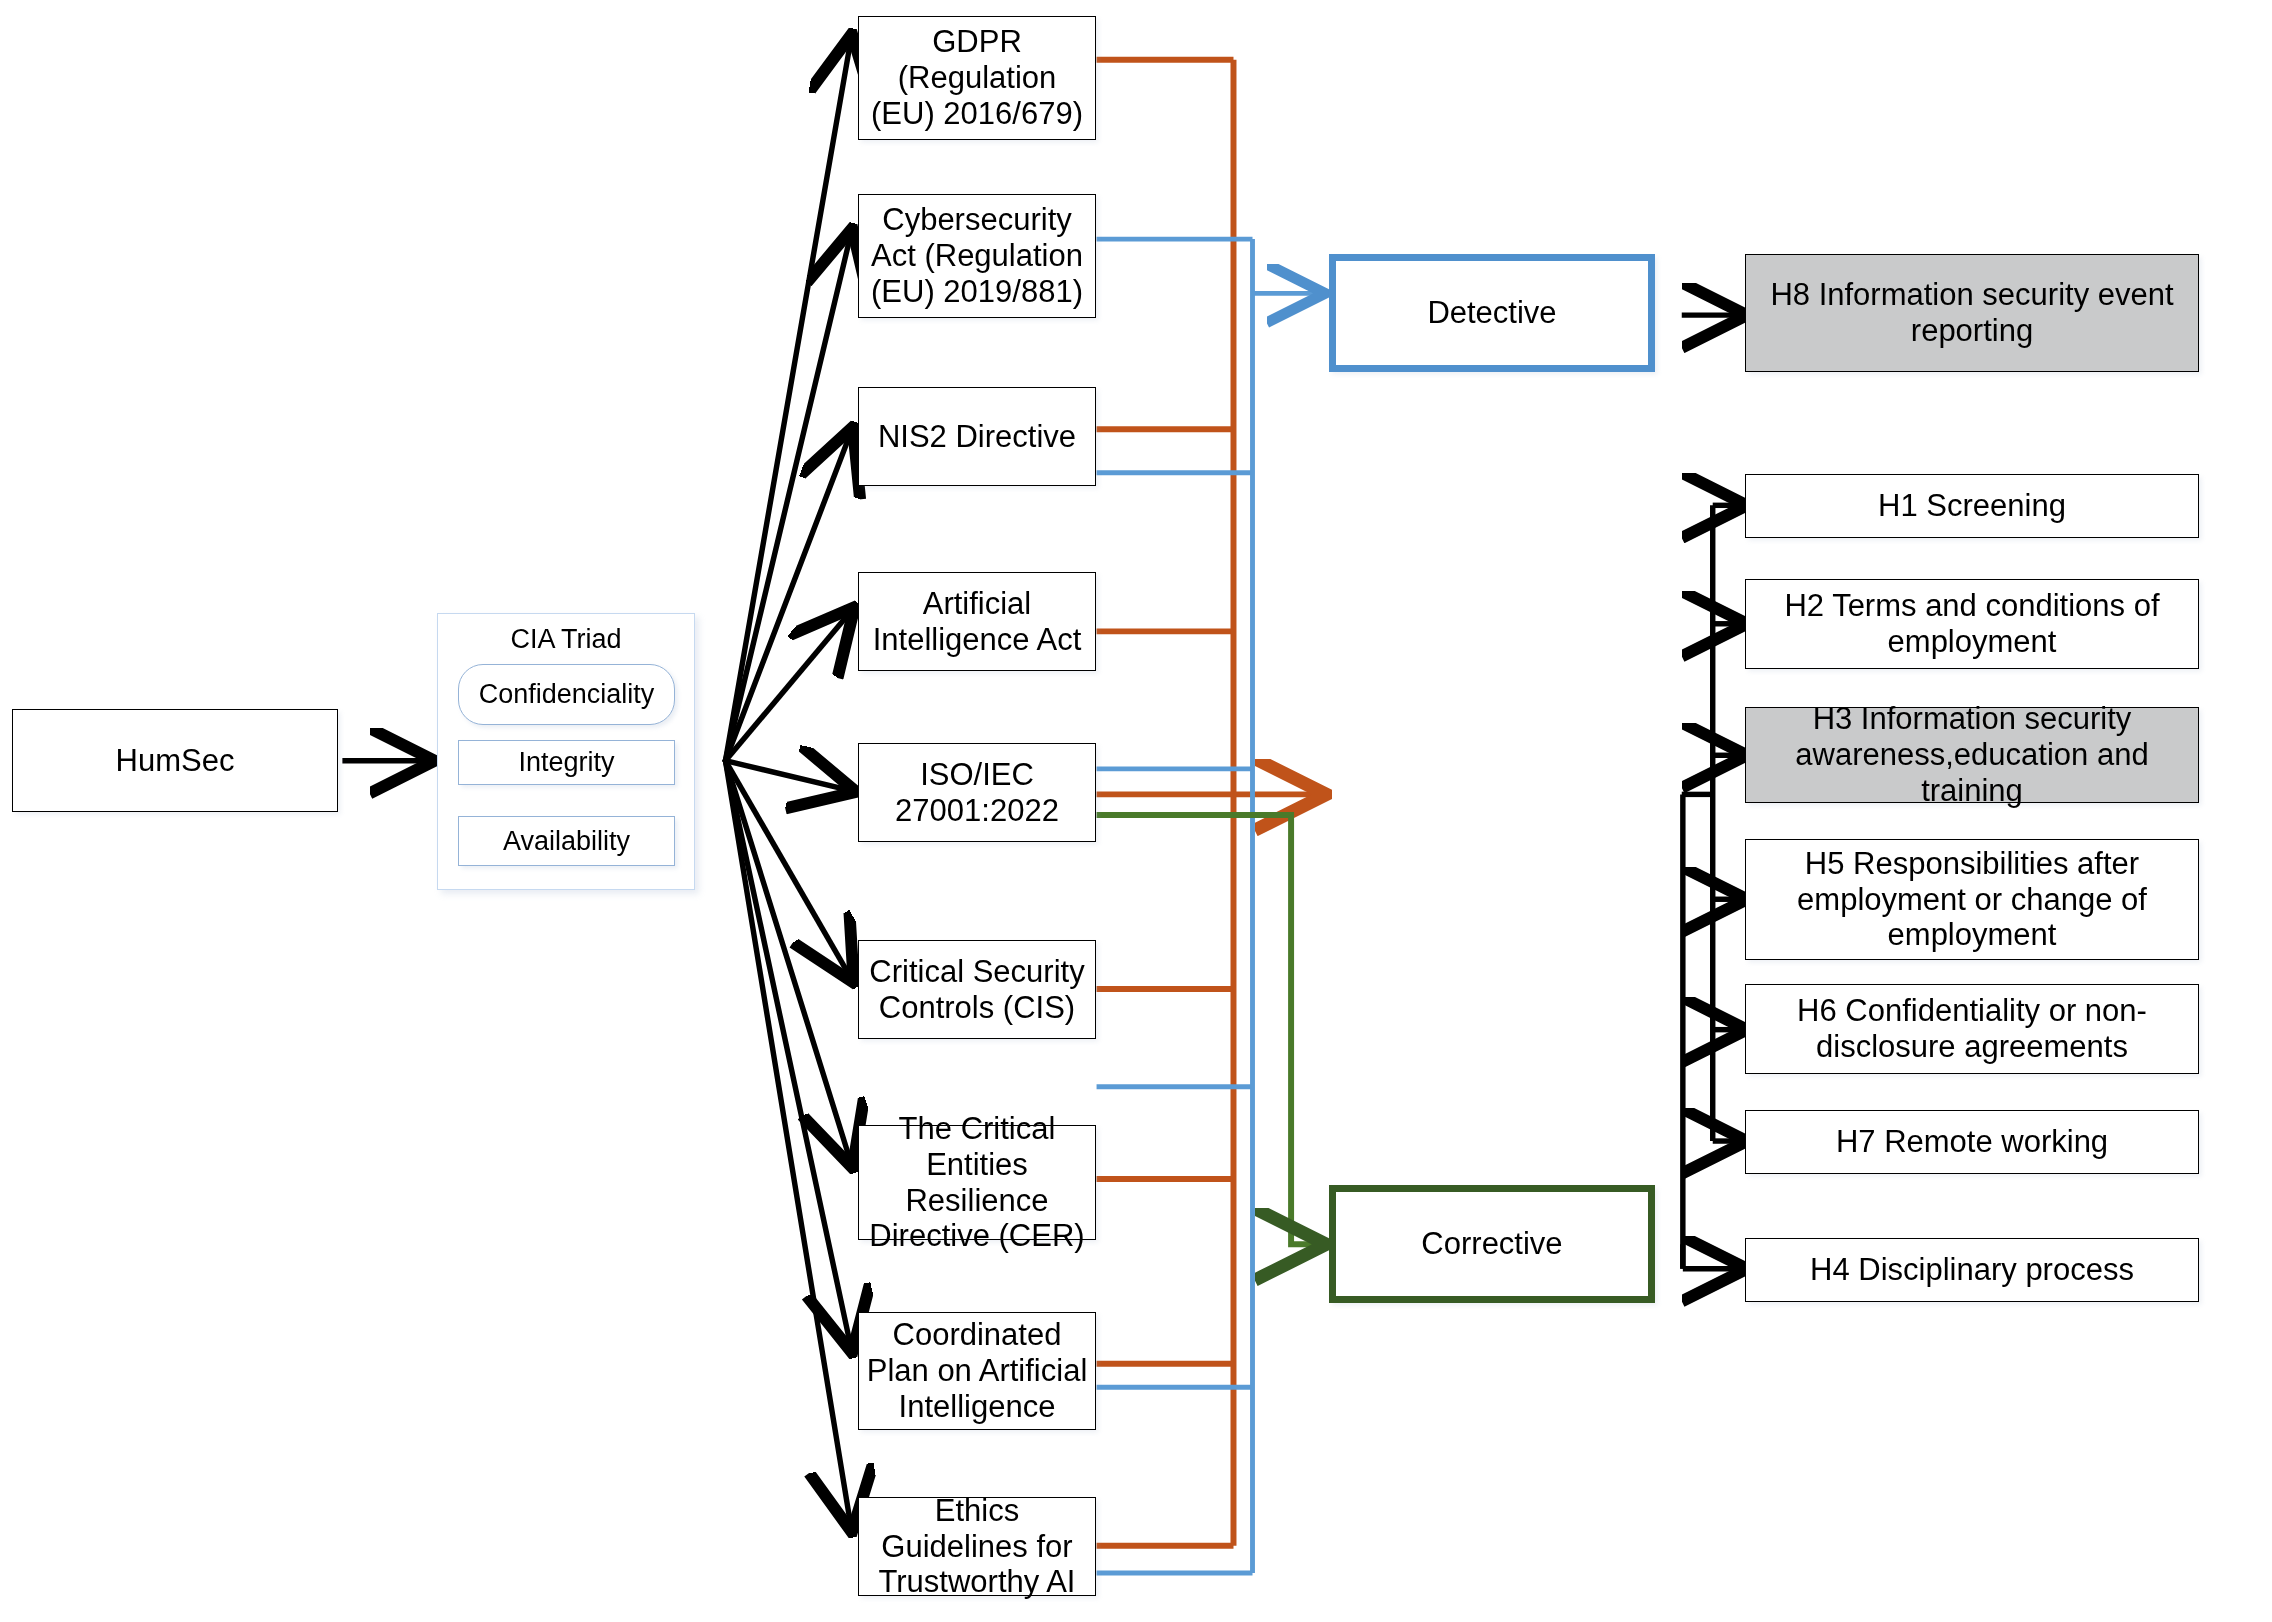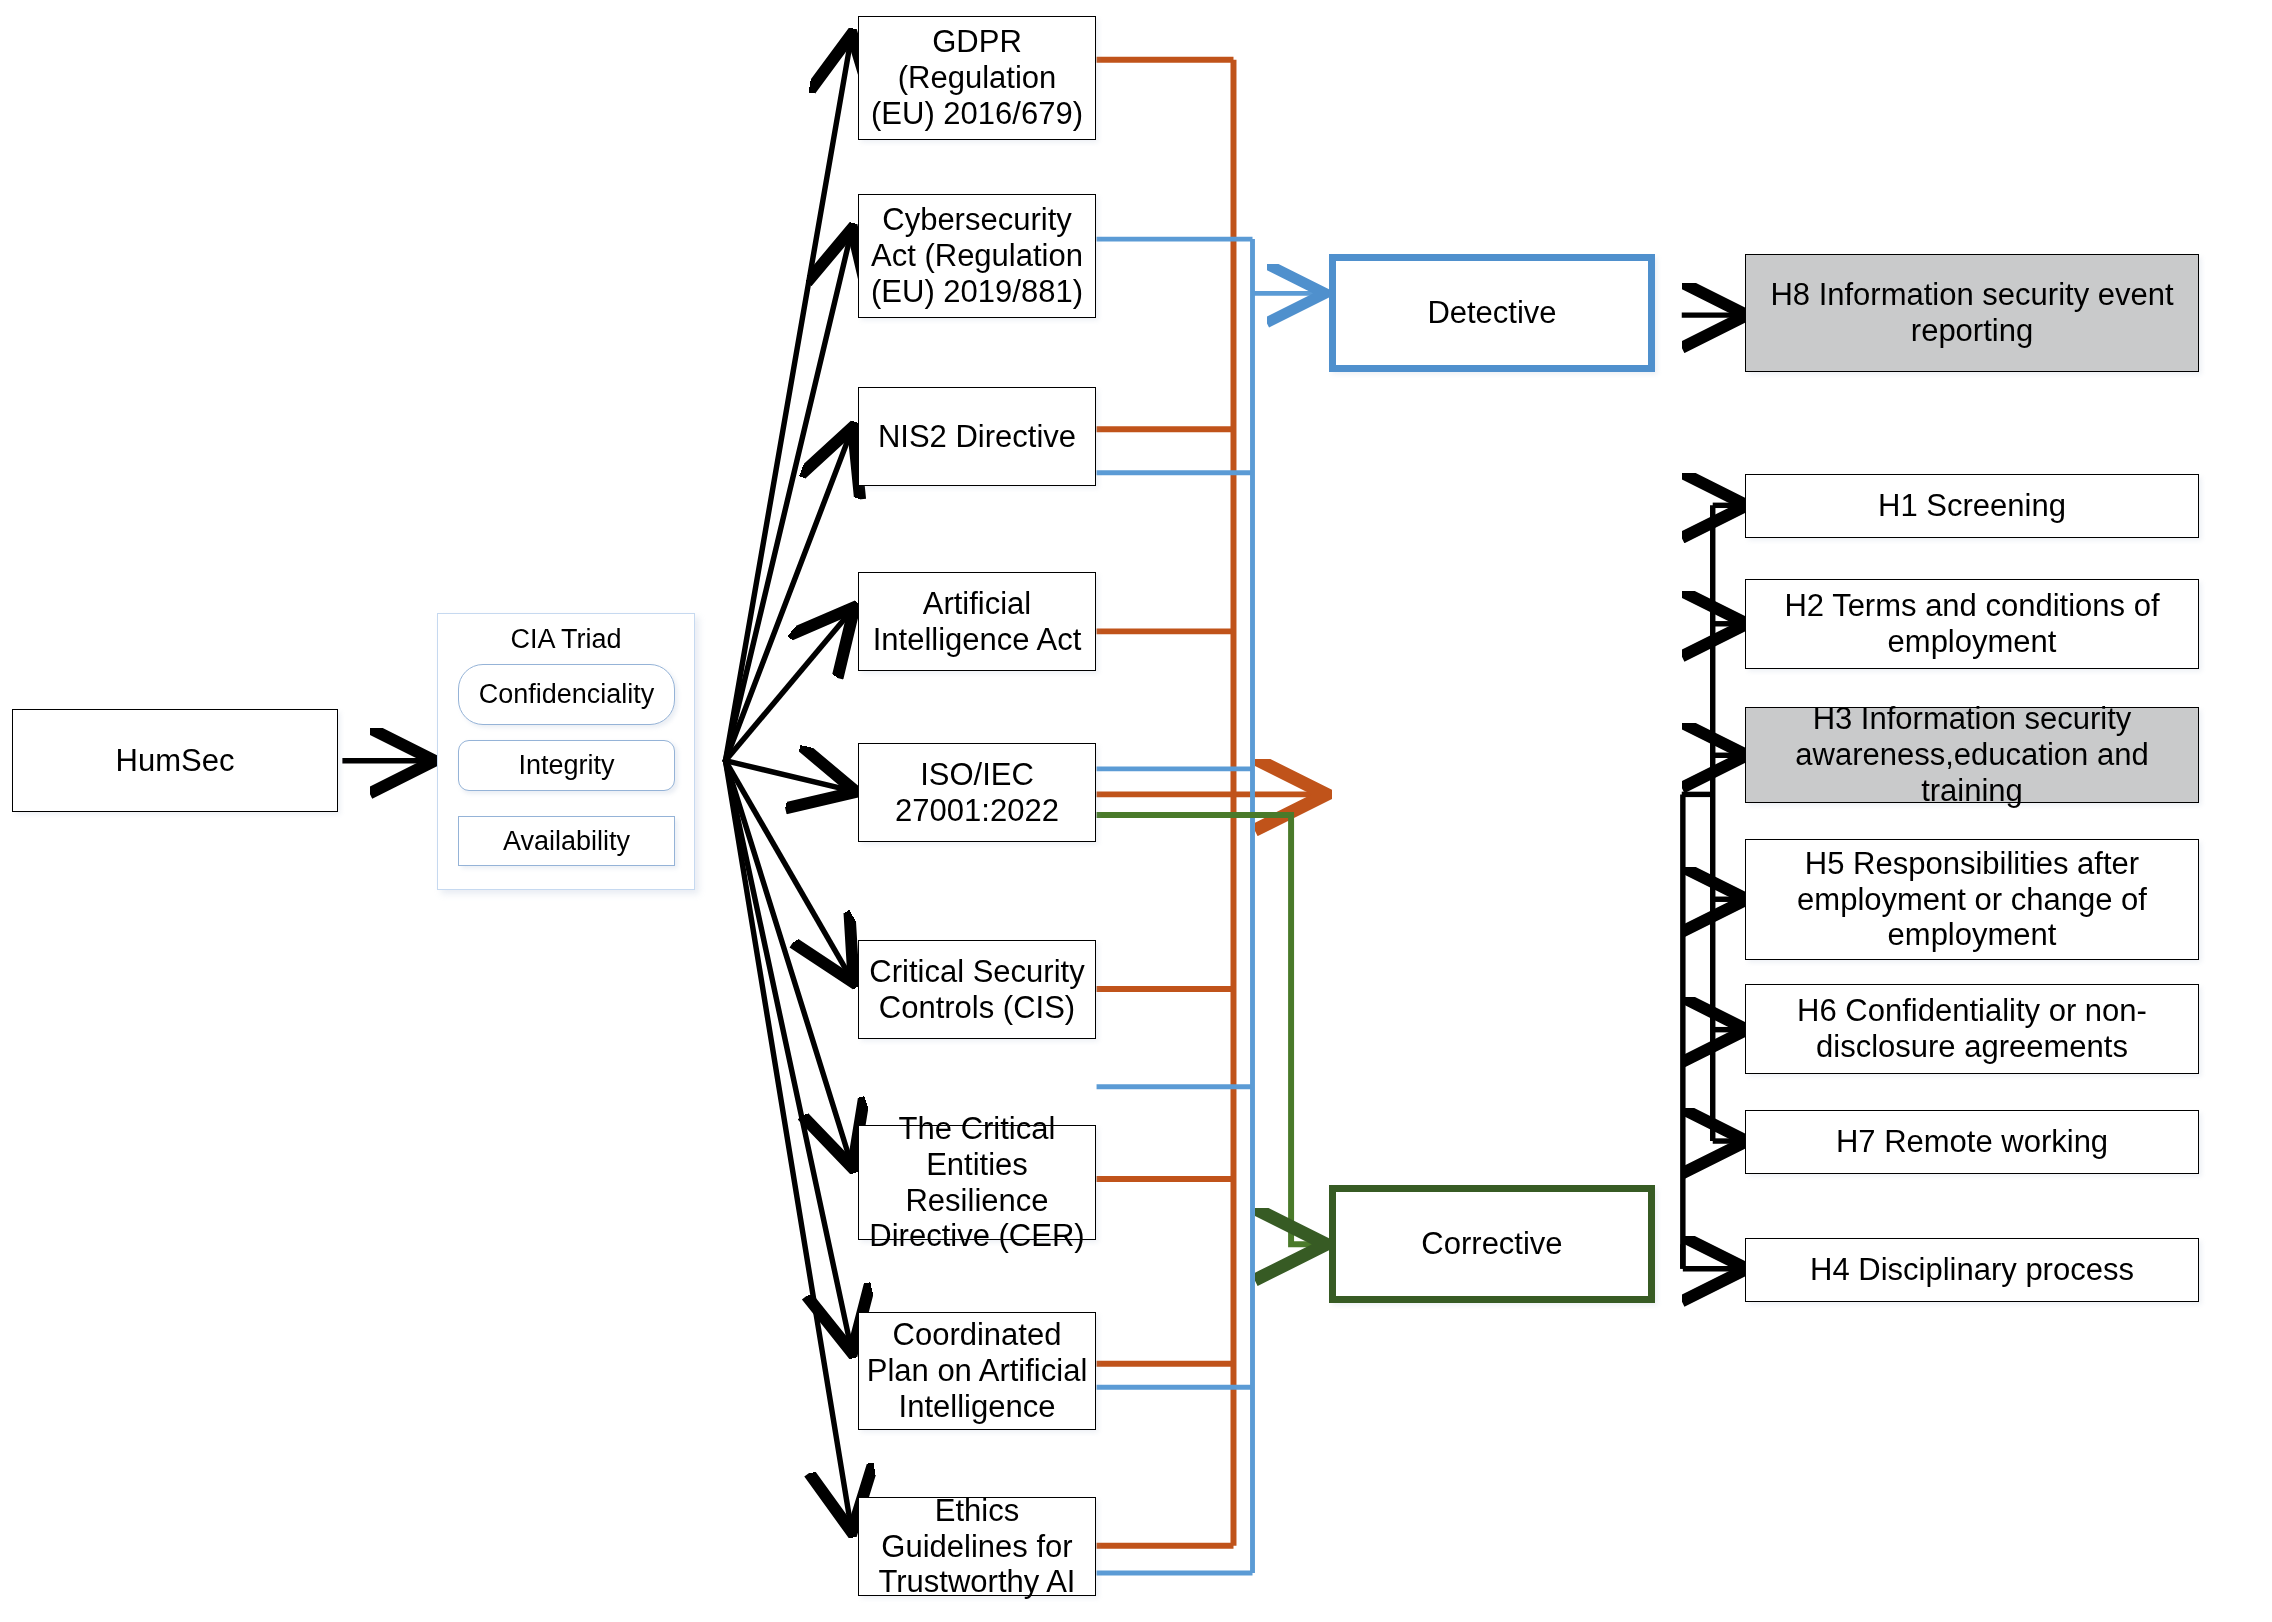--- a/index.html
+++ b/index.html
@@ -112,21 +112,21 @@
 
   <div class="node thin" style="left:12px;top:709px;width:326px;height:103px;">
     <span>HumSec</span>
   </div>
 
   <div class="triad-wrap" style="left:437px;top:613px;width:258px;height:277px;">
     <div class="triad-title" style="top:9.8px;">CIA Triad</div>
     <div class="triad-item" style="left:20px;top:50px;width:217px;height:61px;border-radius:25px;">
       <span>Confidenciality</span>
     </div>
-    <div class="triad-item" style="left:20px;top:126px;width:217px;height:51px;border-radius:11px;">
+    <div class="triad-item" style="left:20px;top:126px;width:217px;height:45px;">
       <span>Integrity</span>
     </div>
     <div class="triad-item" style="left:20px;top:202px;width:217px;height:50px;">
       <span>Availability</span>
     </div>
   </div>
 
   <div class="node thin" style="left:858px;top:16.3px;width:238px;height:124px;">
     <span>GDPR (Regulation (EU) 2016/679)</span>
   </div>

